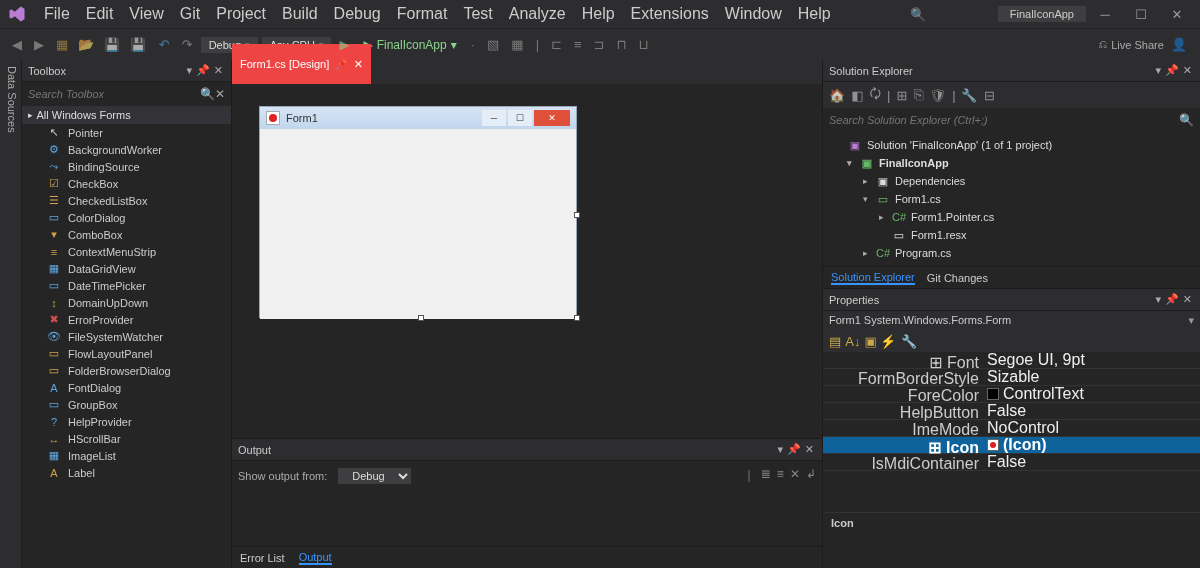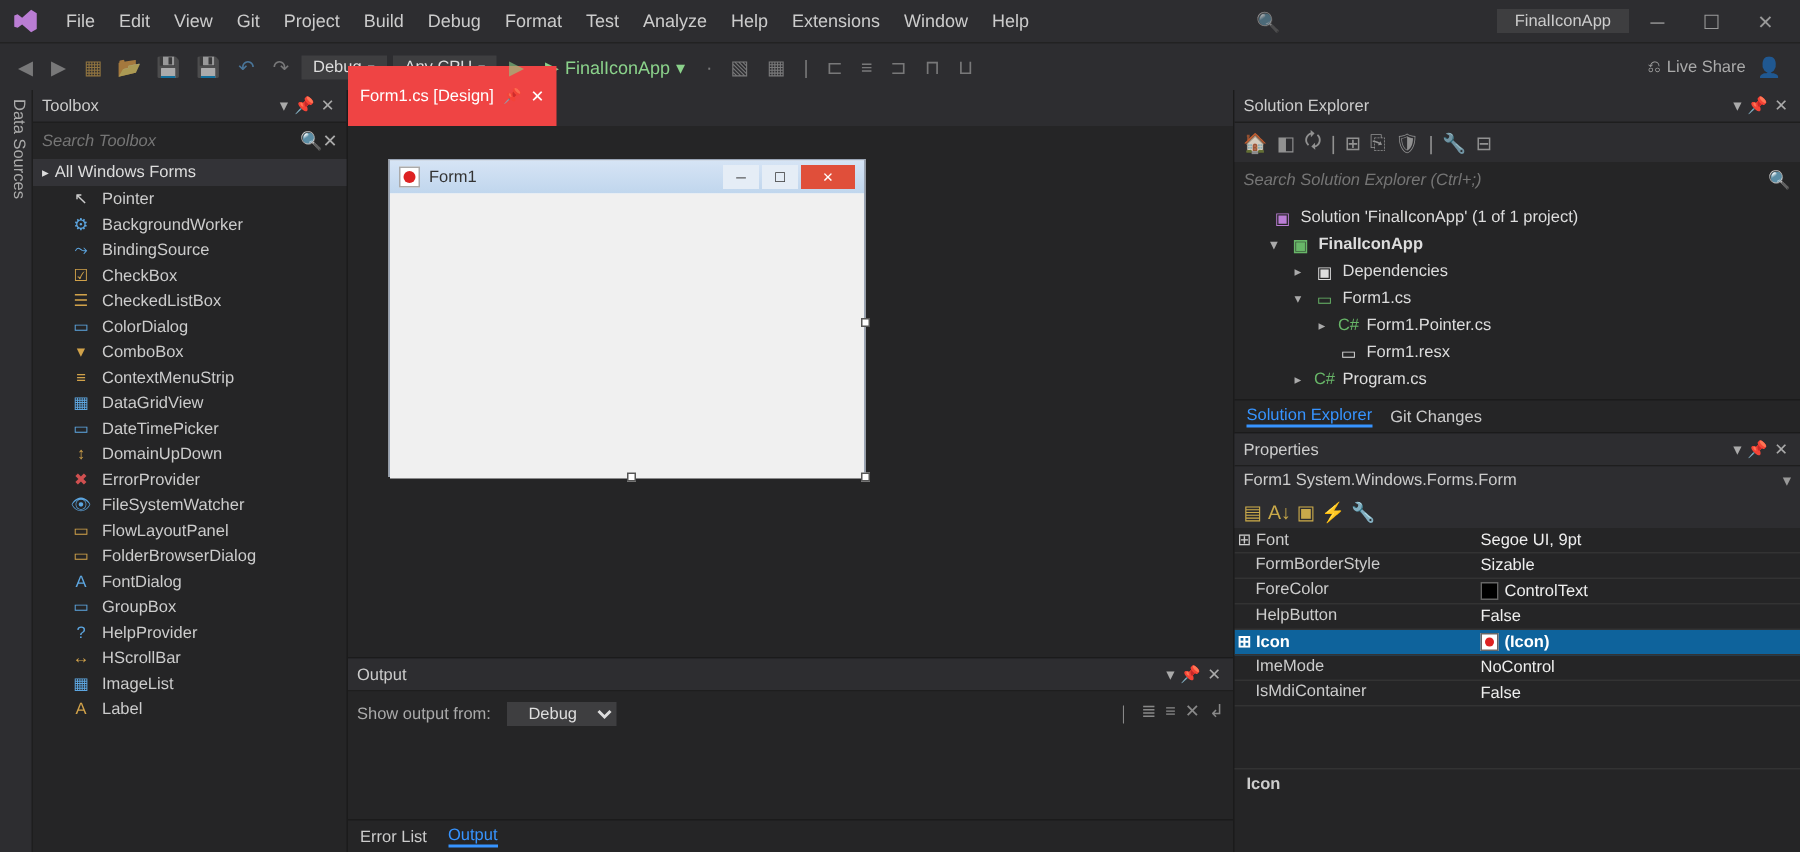--- a/index.html
+++ b/index.html
@@ -1,20 +1,20 @@
 <!DOCTYPE html>
 <html><head>
 <meta charset="utf-8">
 <style>
 * { margin:0; padding:0; box-sizing:border-box; font-family:"Segoe UI",Arial,sans-serif; }
 body { background:#1e1e1e; color:#ccc; font-size:12px; width:1200px; height:568px; overflow:hidden; position:relative; }
 .menubar { height:28px; background:#2d2d30; display:flex; align-items:center; padding:0 6px; }
 .logo { width:22px; height:22px; margin-right:8px; display:flex; align-items:center; justify-content:center; }
 .logo svg { width:18px; height:18px; }
-.menu-item { padding:3px 8px; color:#ccc; cursor:pointer; font-size:12px; }
+.menu-item { padding:3px 8px; color:#ccc; cursor:pointer; font-size:16px; }
 .menu-search { flex:1; display:flex; justify-content:center; }
 .menu-search input { background:#333337; border:none; padding:3px 10px; width:180px; color:#ccc; font-size:12px; }
 .menu-right { display:flex; align-items:center; gap:2px; }
 .app-name { background:#3e3e40; padding:2px 12px; font-size:11px; }
 .win-btn { width:34px; height:22px; display:flex; align-items:center; justify-content:center; color:#999; font-size:13px; }
 .toolbar { height:32px; background:#2d2d30; border-top:1px solid #222; display:flex; align-items:center; padding:0 8px; gap:4px; }
 .tbtn { padding:2px 4px; color:#aaa; font-size:13px; opacity:.6; cursor:pointer; }
 .tbtn-group { display:flex; gap:2px; }
 .tdropdown { background:#3e3e40; padding:2px 8px; font-size:11px; display:flex; align-items:center; gap:4px; color:#ddd; }
 .tdropdown::after { content:'▾'; font-size:9px; color:#999; }
@@ -72,21 +72,21 @@
 .tree-ind1 { padding-left:24px; } .tree-ind2 { padding-left:40px; } .tree-ind3 { padding-left:56px; }
 .tree-ico { width:16px; margin-right:4px; display:flex; align-items:center; justify-content:center; font-size:11px; }
 .tree-exp { width:10px; font-size:9px; color:#aaa; margin-right:2px; }
 .sol-tabs { height:22px; display:flex; align-items:center; padding:0 8px; gap:12px; font-size:11px; border-top:1px solid #1b1b1b; }
 .sol-tabs .active { color:#3794ff; border-bottom:2px solid #3794ff; }
 .props-panel { flex:1; display:flex; flex-direction:column; border-top:1px solid #1b1b1b; }
 .props-obj { padding:3px 6px; background:#2d2d30; font-size:11px; color:#ccc; }
 .props-obj::after { content:' ▾'; float:right; color:#999; }
 .props-toolbar { height:22px; display:flex; align-items:center; gap:4px; padding:0 6px; background:#2d2d30; }
 .props-toolbar span { color:#c9a94a; font-size:13px; }
-.props-grid { flex:1; overflow:auto; font-size:11px; }
+.props-grid { flex:1; overflow:auto; font-size:16px;text-align:right; }
 .prop-row { display:flex; height:17px; border-bottom:1px solid #333; }
 .prop-name { width:160px; padding:1px 4px 1px 14px; color:#ccc; }
 .prop-val { flex:1; padding:1px 4px; color:#eee; display:flex; align-items:center; gap:4px; }
 .prop-row.cat .prop-name { font-weight:normal; padding-left:2px; }
 .prop-row.sel { background:#0e639c; color:#fff; }
 .prop-row.sel .prop-name,.prop-row.sel .prop-val { color:#fff; font-weight:bold; }
 .props-desc { height:56px; border-top:1px solid #333; padding:4px 8px; font-size:11px; color:#ccc; }
 .props-desc .dt { font-weight:bold; }
 .swatch { width:12px; height:12px; display:inline-block; border:1px solid #666; }
 </style>
@@ -414,36 +414,36 @@
               <span class="swatch" style="background: rgb(0, 0, 0);"></span>
               <span>ControlText</span>
             </div>
           </div>
           <div class="prop-row">
             <div class="prop-name">HelpButton</div>
             <div class="prop-val">
               <span>False</span>
             </div>
           </div>
+          <div class="prop-row">
+            <div class="prop-name">ImeMode</div>
+            <div class="prop-val">
+              <span>NoControl</span>
+            </div>
+          </div>
           <div class="prop-row cat sel">
             <div class="prop-name">⊞ Icon</div>
             <div class="prop-val">
               <span class="swatch" style="background: rgb(255, 255, 255);">
                 <span style="display:block;width:6px;height:6px;background:#d22;border-radius:50%;margin:2px"></span>
               </span>
               <span>(Icon)</span>
             </div>
           </div>
           <div class="prop-row">
-            <div class="prop-name">ImeMode</div>
-            <div class="prop-val">
-              <span>NoControl</span>
-            </div>
-          </div>
-          <div class="prop-row">
             <div class="prop-name">IsMdiContainer</div>
             <div class="prop-val">
               <span>False</span>
             </div>
           </div>
         </div>
       <div class="props-desc">
         <div class="dt">Icon</div>
       </div>
     </div>

